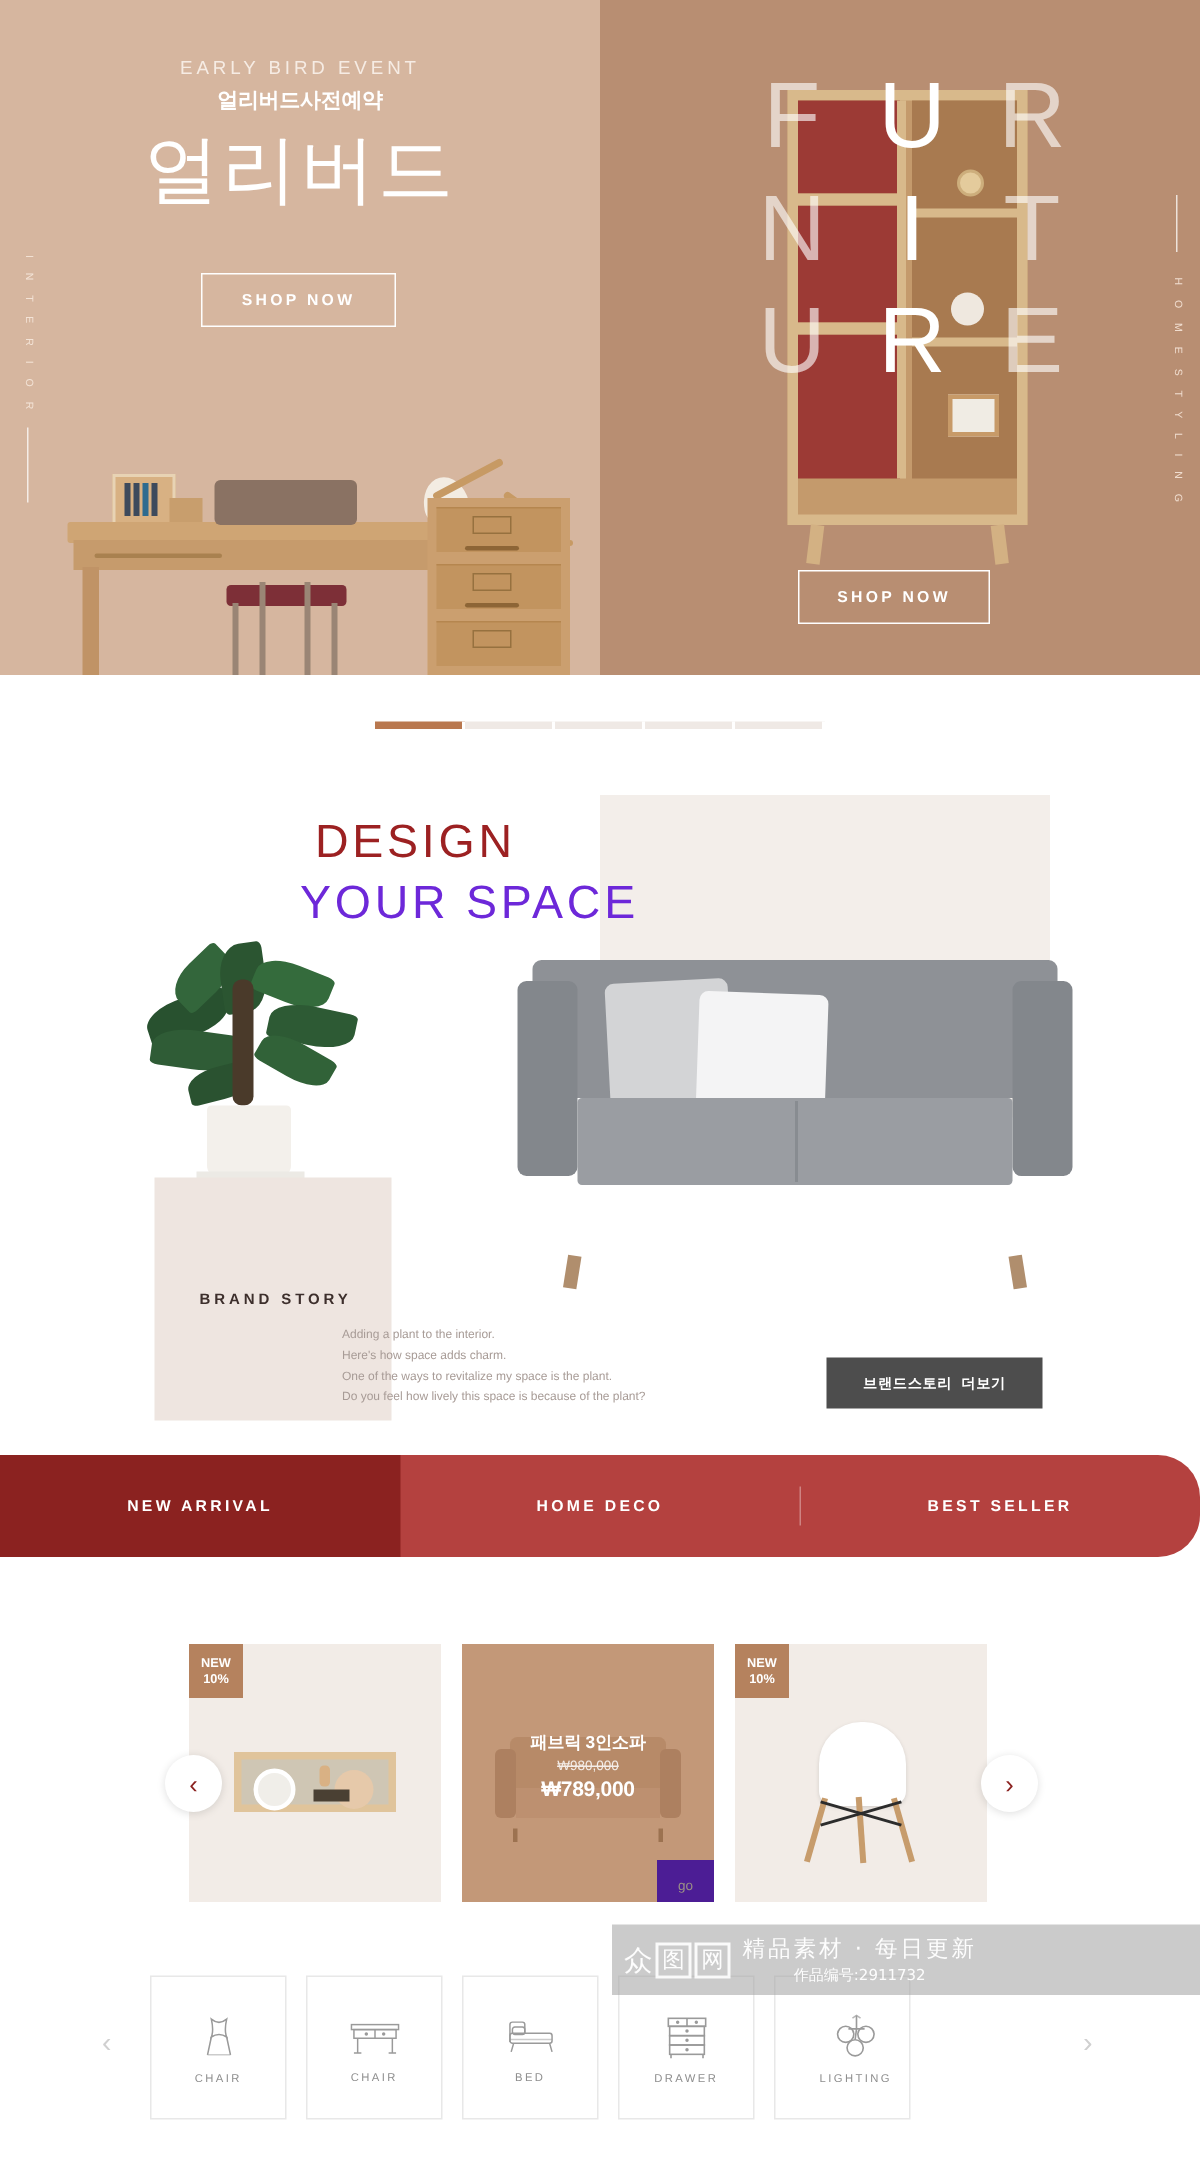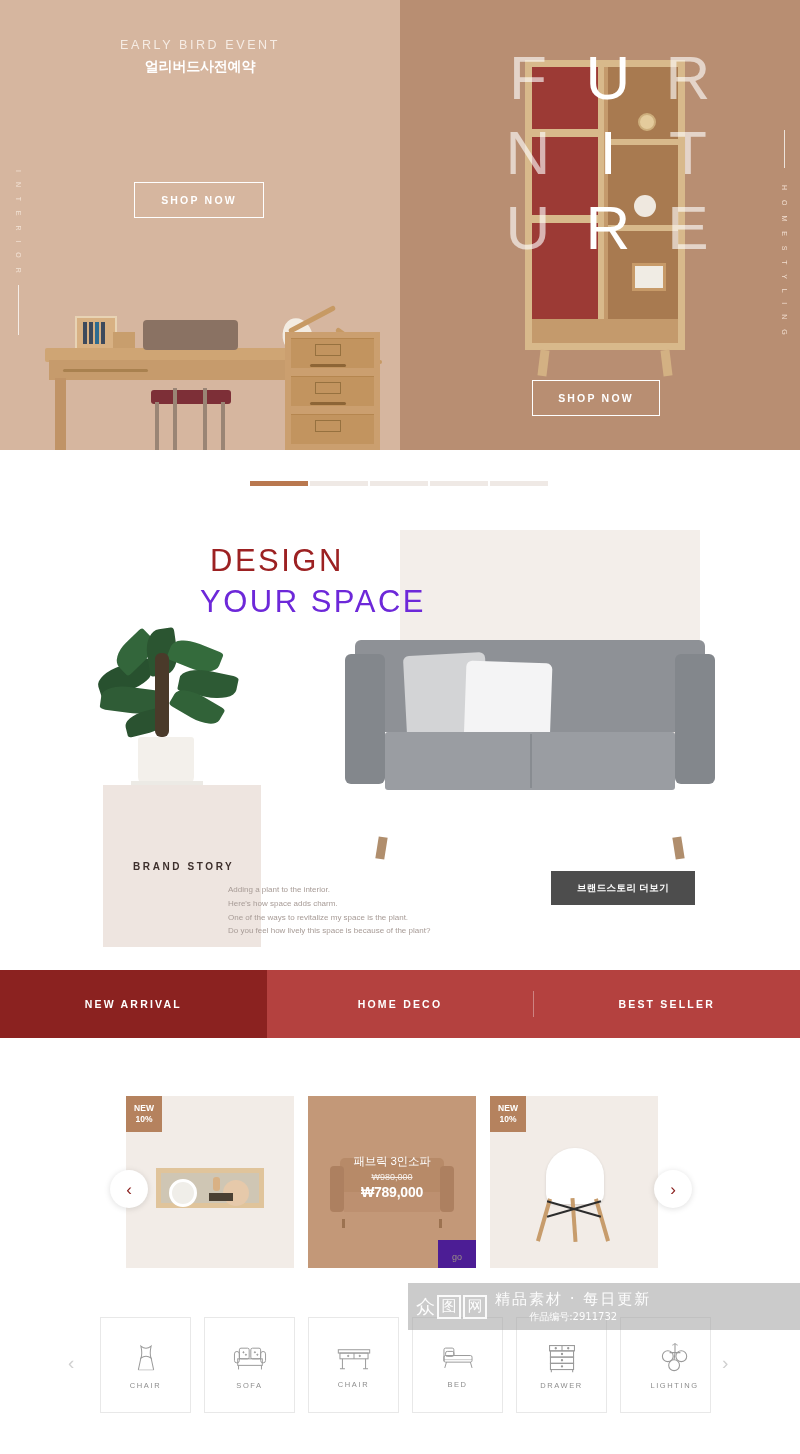--- a/index.html
+++ b/index.html
@@ -140,30 +140,30 @@
   .brand-block { position:absolute; left:103px; top:785px; width:158px; height:162px; background:#eee5e0; }
   .brand-label {
     position:absolute; left:133px; top:861px; font-size:10px; font-weight:700;
     letter-spacing:2.6px; color:#3d2f2c;
   }
   .brand-copy {
     position:absolute; left:228px; top:883px; width:260px;
     font-size:8px; line-height:1.72; color:#a79b96;
   }
 
-  .cta-stack { position:absolute; left:551px; top:871px; width:144px; }
+  .cta-stack { position:absolute; left:551px; top:905px; width:144px;font-family:Liberation Mono, monospace; }
   .cta-btn {
     width:144px; height:34px; display:flex; align-items:center; justify-content:center;
     color:#fff; font-size:9.5px; font-weight:700; letter-spacing:.4px; cursor:pointer;
   }
   .cta-btn.dark { background:#4d4d4d; margin-bottom:8px; }
   .cta-btn.red  { background:#8e1f22; }
 
   
-  .tabbar { position:relative; width:800px; height:68px; background:#b4413f; display:flex; }
+  .tabbar { position:relative; width:800px; height:68px; background:#b4413f; display:flex;border-radius:28px; }
   .tab {
     flex:1; display:flex; align-items:center; justify-content:center;
     color:#fff; font-size:10.5px; letter-spacing:2.2px; font-weight:600; cursor:pointer;
     position:relative;
   }
   .tab.active { background:#8b2220; }
   .tab.sep::before {
     content:""; position:absolute; left:0; top:21px; width:1px; height:26px;
     background:rgba(255,255,255,.35);
   }
@@ -173,21 +173,21 @@
   .prod-row { position:absolute; left:126px; top:1096px; display:flex; gap:14px; }
   .card { position:relative; width:168px; height:178px; }
   .card.beige { background:#f2ece7; }
   .card.tan   { background:#c39878; }
   .badge {
     position:absolute; left:0; top:0; width:36px; height:36px; background:#b5825e;
     color:#fff; font-size:8.5px; font-weight:700; line-height:1.25;
     display:flex; flex-direction:column; align-items:center; justify-content:center;
   }
   .prod-text { position:absolute; left:0; top:58px; width:100%; text-align:center; color:#fff; }
-  .prod-name { font-size:11.5px; font-weight:400; letter-spacing:-.2px; }
+  .prod-name { font-size:11.5px; font-weight:700; letter-spacing:-.2px; }
   .prod-old  { font-size:9px; text-decoration:line-through; opacity:.85; margin-top:3px; }
   .prod-new  { font-size:14px; font-weight:700; margin-top:2px; letter-spacing:-.2px; }
   .go-btn {
     position:absolute; right:0; bottom:0; width:38px; height:34px; background:#4c1d95;
     color:#9a8f86; font-size:9px; display:flex; align-items:center; justify-content:center;
     cursor:pointer;
   }
   .carousel-arrow {
     position:absolute; width:38px; height:38px; border-radius:50%; background:#fff;
     box-shadow:0 1px 6px rgba(0,0,0,.13);
@@ -248,20 +248,21 @@
 <body>
 
 <div class="hero">
 
   <div class="hero-left">
     <div class="vert-label left">I N T E R I O R</div>
     <div class="vert-rule left"></div>
 
     <div class="eyebrow">EARLY BIRD EVENT</div>
     <div class="ko-sub">얼리버드사전예약</div>
+    <div class="ko-big">얼리버드</div>
 
     <div class="shop-btn left">SHOP NOW</div>
 
     <div class="desk-wrap">
       <div class="bookstand">
         <i style="left:6px"></i>
           <i style="left:12px"></i>
           <i style="left:18px;background:#2e6b8f"></i>
           <i style="left:24px"></i>
       </div>
@@ -465,35 +466,20 @@
 
   <div class="cat">
     <svg width="34" height="34" viewBox="0 0 40 40" fill="none" stroke="#9a9a9a" stroke-width="1.2">
       <path d="M14 6 q6 5 12 0 q-2 9 0 14 q-6 -4 -12 0 q2 -5 0 -14z"></path>
       <path d="M14 20 L11 34 M26 20 L29 34"></path>
       <path d="M11 34 L29 34" stroke-opacity=".5"></path>
     </svg>
     <div class="cat-label">CHAIR</div>
   </div>
 
-  <div class="cat">
-    <svg width="36" height="34" viewBox="0 0 44 34" fill="none" stroke="#9a9a9a" stroke-width="1.2">
-      <rect x="9" y="5" width="12" height="13" rx="2"></rect>
-      <rect x="23" y="5" width="12" height="13" rx="2"></rect>
-      <rect x="3" y="9" width="6" height="14" rx="3"></rect>
-      <rect x="35" y="9" width="6" height="14" rx="3"></rect>
-      <rect x="7" y="18" width="30" height="8"></rect>
-      <path d="M8 26 L8 31 M36 26 L36 31"></path>
-      <circle cx="14" cy="10" r=".7" fill="#9a9a9a"></circle>
-        <circle cx="17" cy="13" r=".7" fill="#9a9a9a"></circle>
-      <circle cx="28" cy="10" r=".7" fill="#9a9a9a"></circle>
-        <circle cx="31" cy="13" r=".7" fill="#9a9a9a"></circle>
-    </svg>
-    <div class="cat-label">SOFA</div>
-  </div>
 
   <div class="cat">
     <svg width="38" height="32" viewBox="0 0 46 32" fill="none" stroke="#9a9a9a" stroke-width="1.2">
       <rect x="4" y="6" width="38" height="4"></rect>
       <rect x="6" y="10" width="34" height="7"></rect>
       <path d="M23 10 L23 17"></path>
       <circle cx="16" cy="13.5" r=".8" fill="#9a9a9a"></circle>
         <circle cx="30" cy="13.5" r=".8" fill="#9a9a9a"></circle>
       <path d="M9 17 L9 29 M37 17 L37 29"></path>
       <path d="M6 29 L12 29 M34 29 L40 29"></path>

